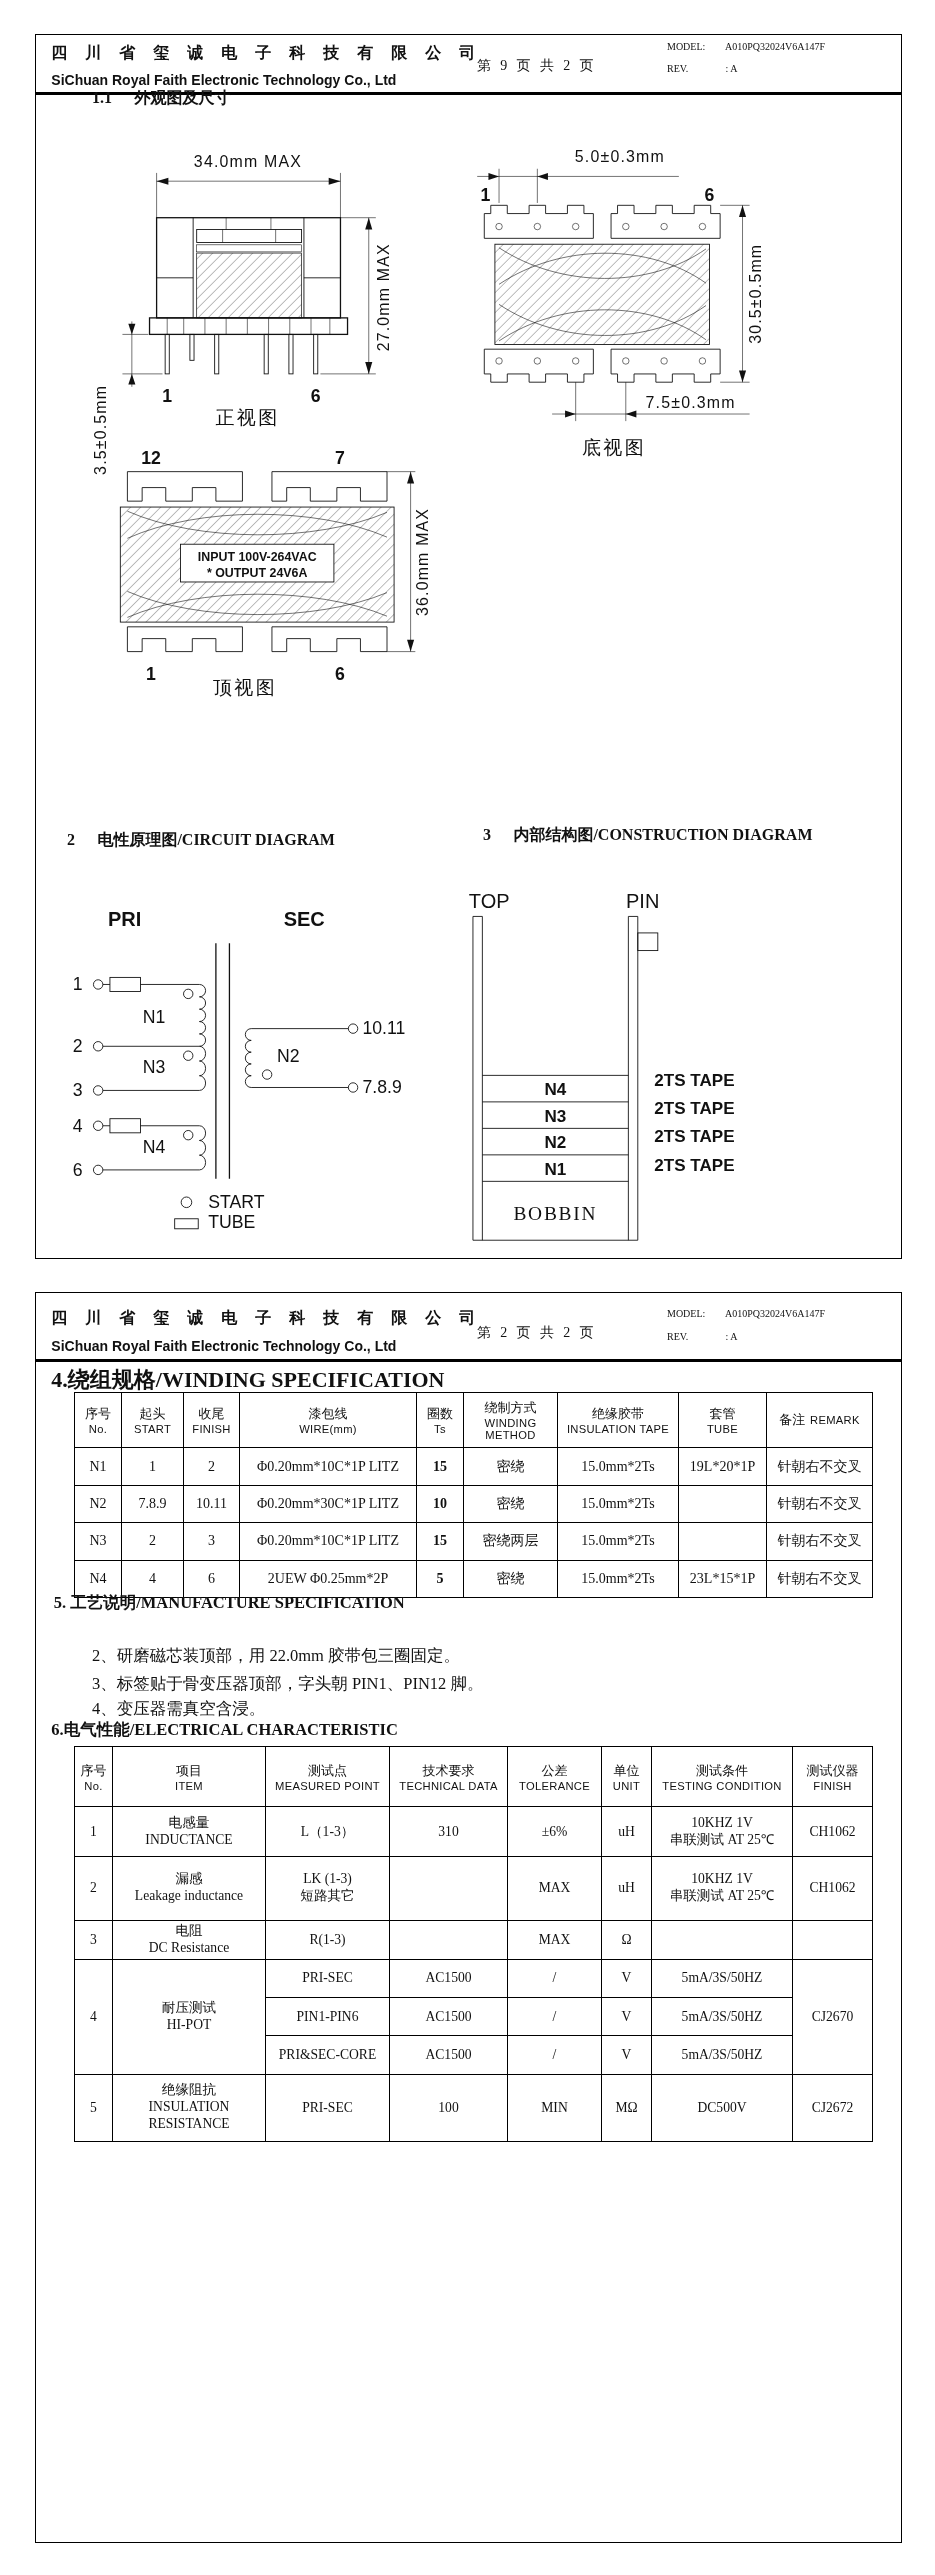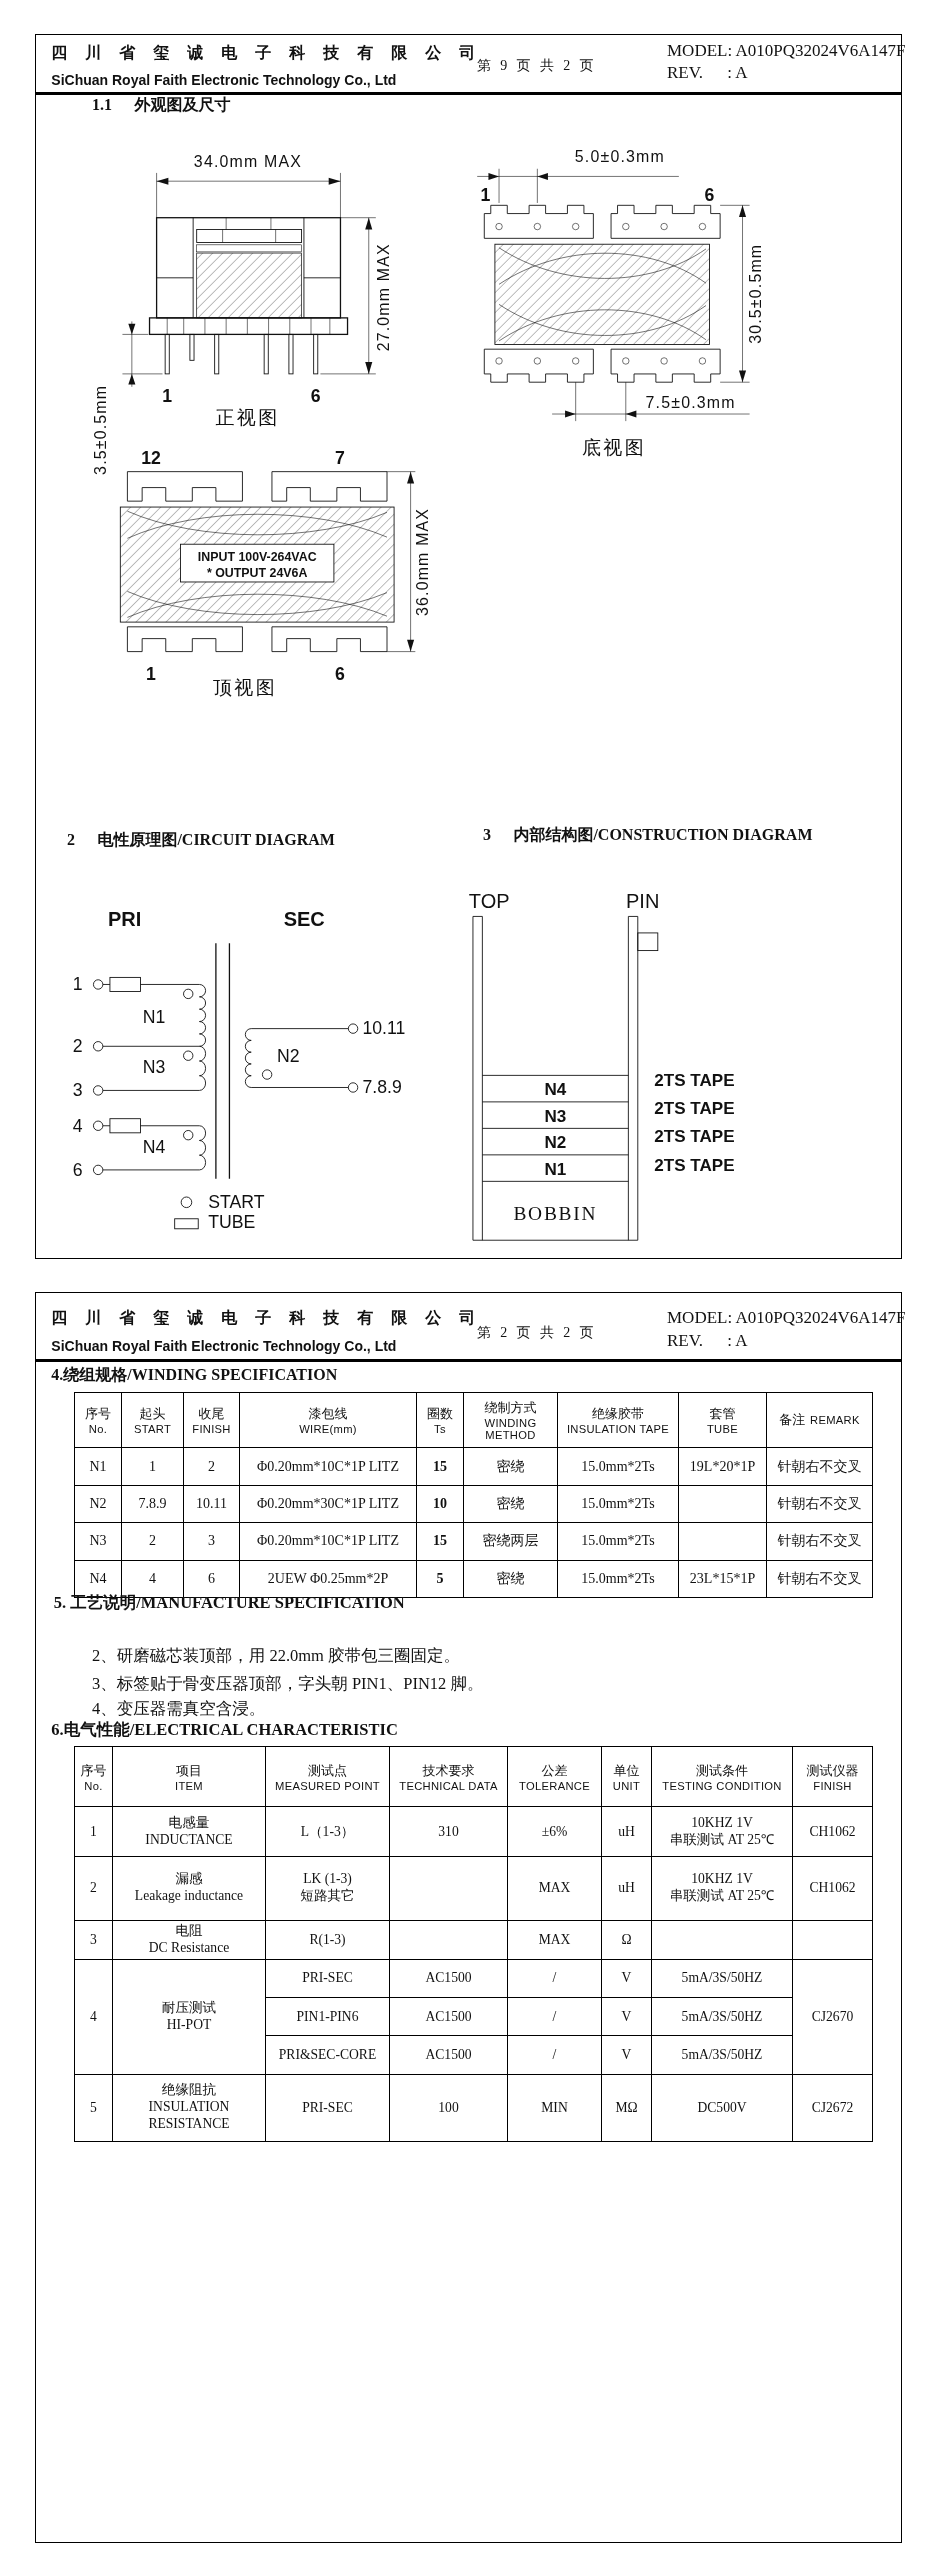--- a/index.html
+++ b/index.html
@@ -5,21 +5,21 @@
   html,body{margin:0;padding:0;background:#fff;}
   .canvas{position:relative;width:935px;height:2576px;background:#ffffff;overflow:hidden;
           font-family:"Liberation Serif", serif;color:#111;}
   .page{position:absolute;left:35px;width:867px;border:1.8px solid #000;background:#fff;box-sizing:border-box;}
   #page1{top:34px;height:1225px;}
   #page2{top:1292px;height:1251px;}
   .abs{position:absolute;}
   .company-cn{font-size:16px;font-weight:bold;letter-spacing:7px;white-space:nowrap;}
   .company-en{font-size:14px;font-weight:bold;font-family:"Liberation Sans",sans-serif;white-space:nowrap;}
   .pageinfo{font-size:14px;letter-spacing:2.9px;white-space:nowrap;}
-  .modelline,.revline{font-size:17px;white-space:nowrap;}
+  .modelline,.revline{font-size:10px;white-space:nowrap;}
   .modelline .lbl,.revline .lbl{display:inline-block;min-width:56px;}
   .sep{left:0;right:0;height:2.9px;background:#000;}
   .sec-title{font-weight:bold;font-size:16px;white-space:nowrap;}
   .sec-title .num{margin-right:22.4px;}
   .caption{font-size:19px;letter-spacing:2.4px;text-align:center;}
   svg{display:block;}
   svg text{font-family:"Liberation Sans",sans-serif;fill:#111;}
   .ln{stroke:#111;stroke-width:1.5;fill:none;}
   .ln2{stroke:#111;stroke-width:2.2;fill:none;}
   .thin{stroke:#111;stroke-width:1;fill:none;}
@@ -62,21 +62,21 @@
     <div class="abs modelline" style="left:631px;top:5.9px;">
       <span class="lbl">MODEL:</span>
       <span>A010PQ32024V6A147F</span>
     </div>
     <div class="abs revline" style="left:631px;top:28px;">
       <span class="lbl">REV.</span>
       <span>:  A</span>
     </div>
     <div class="abs sep" style="top:57px;"></div>
 
-    <div class="abs sec-title" style="left:56px;top:60px;">
+    <div class="abs sec-title" style="left:56px;top:53px;">
       <span class="num">1.1</span><span>外观图及尺寸</span>
     </div>
 
     <svg class="abs" style="left:32px;top:112px;" width="354" height="330" viewBox="0 0 600 560">
       <g>
         <text x="305" y="34" text-anchor="middle" class="dimtxt">34.0mm MAX</text>
         <line x1="150" y1="58" x2="462" y2="58" class="thin"></line>
         <polygon points="150,58 170,52 170,64" class="arr"></polygon>
         <polygon points="462,58 442,52 442,64" class="arr"></polygon>
         <line x1="150" y1="44" x2="150" y2="120" class="thin"></line>
@@ -345,21 +345,21 @@
     <div class="abs modelline" style="left:631px;top:15.3px;">
       <span class="lbl">MODEL:</span>
       <span>A010PQ32024V6A147F</span>
     </div>
     <div class="abs revline" style="left:631px;top:38px;">
       <span class="lbl">REV.</span>
       <span>:  A</span>
     </div>
     <div class="abs sep" style="top:66px;"></div>
 
-    <div class="abs sec-title" style="left:15.3px;top:72px;font-size:16px;">4.绕组规格/WINDING SPECIFICATION</div>
+    <div class="abs sec-title" style="left:15.3px;top:72px;font-size:22px;">4.绕组规格/WINDING SPECIFICATION</div>
 
     <table class="abs spec wtable" style="left:38px;top:99px;">
       <colgroup>
         <col style="width:47px">
           <col style="width:62px">
           <col style="width:56px">
           <col style="width:177px">
           <col style="width:47px">
         <col style="width:94px">
           <col style="width:121px">

